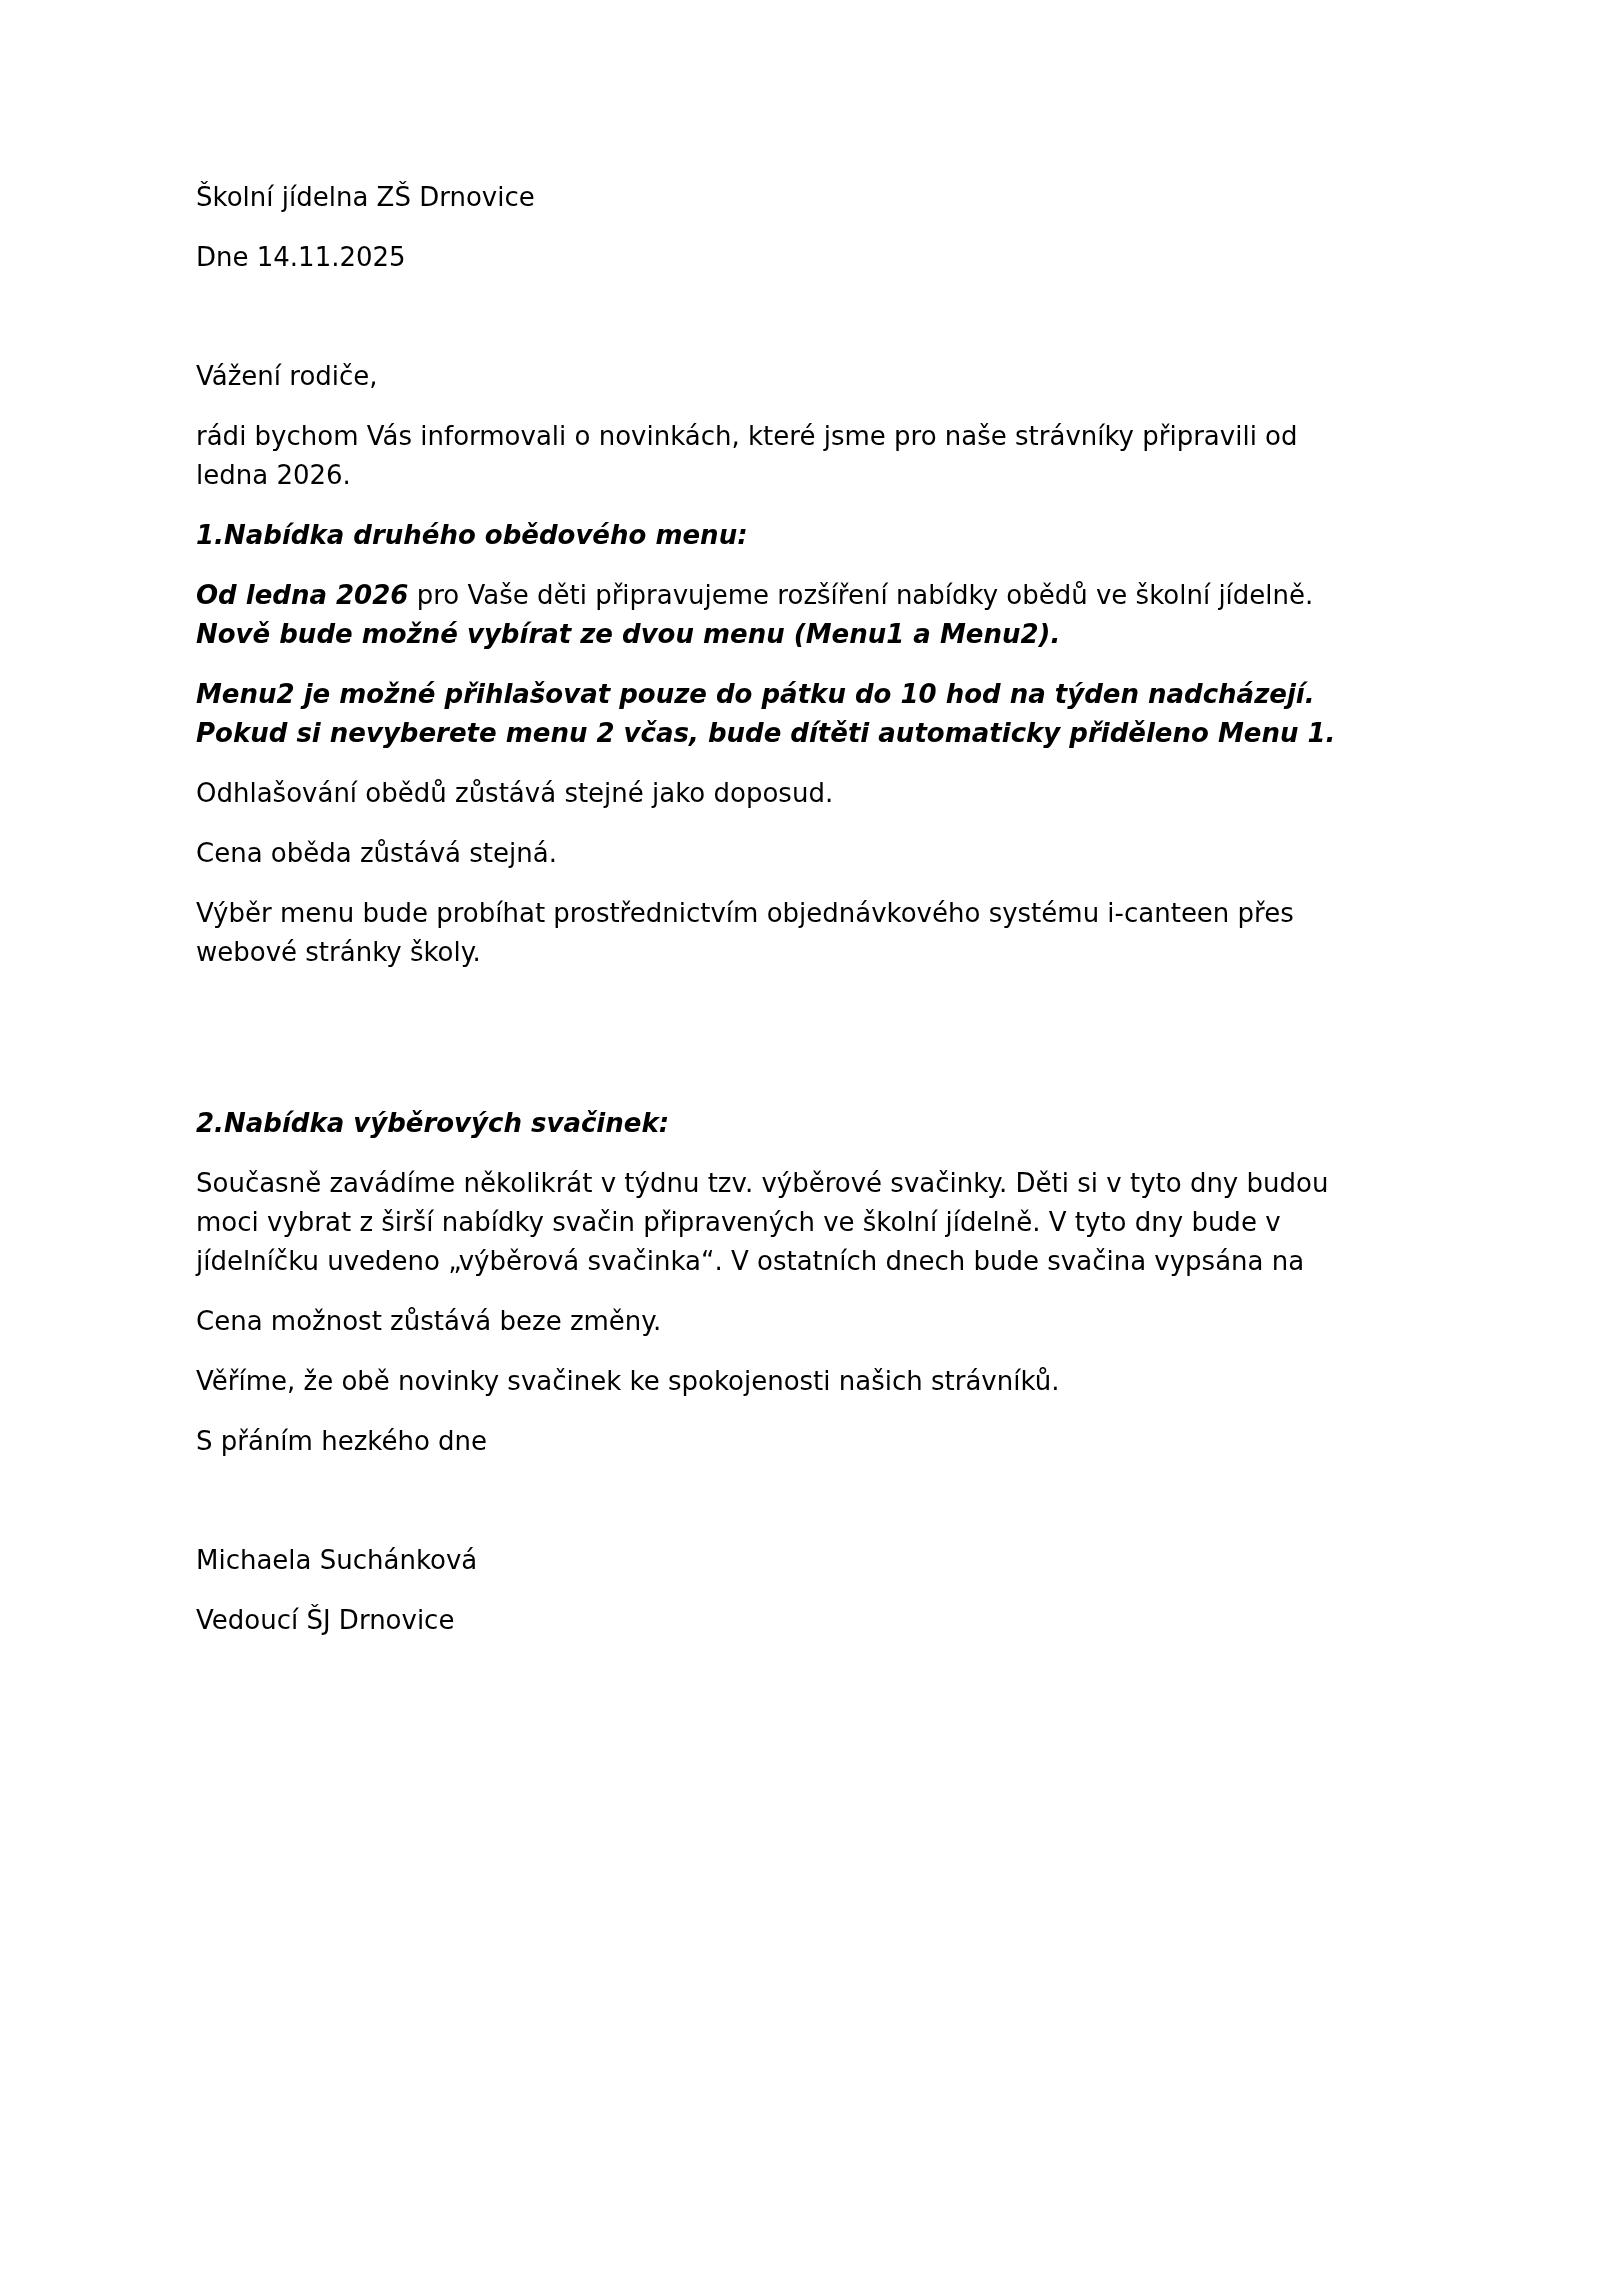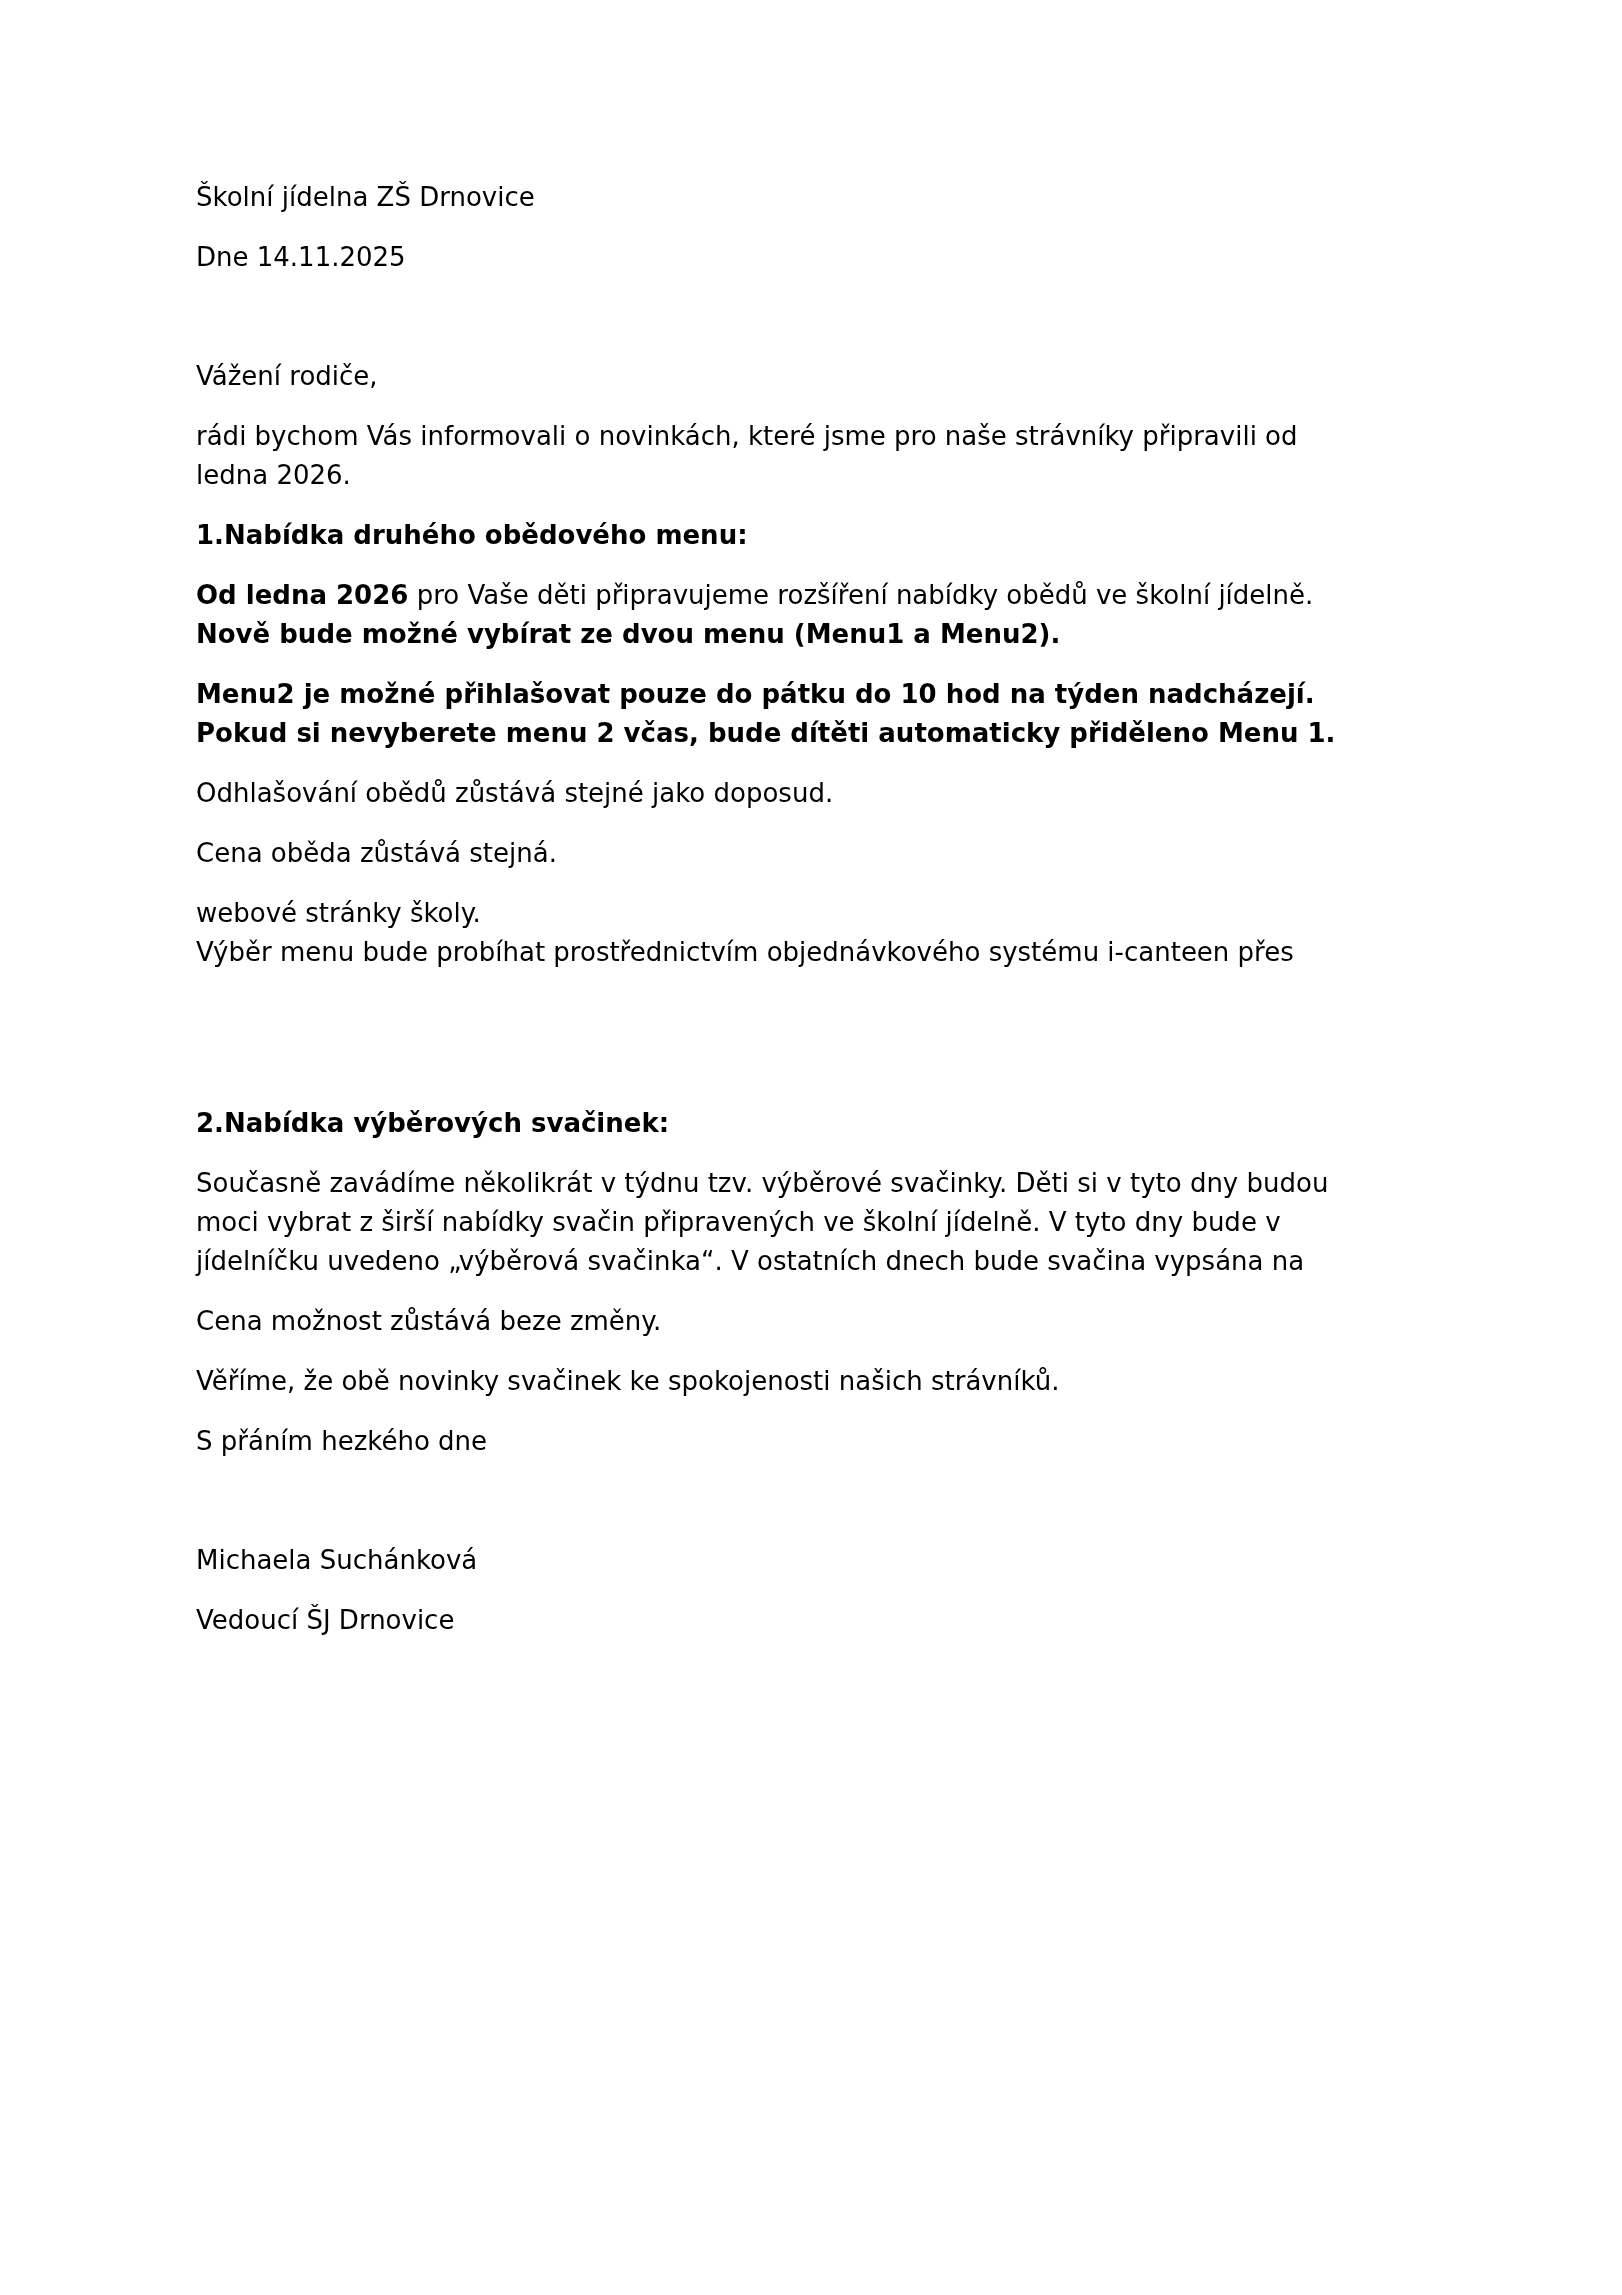--- a/index.html
+++ b/index.html
@@ -24,20 +24,21 @@
     overflow: hidden;
   }
   .para {
     margin: 0 0 21px 0;
   }
   .line {
     white-space: pre;
   }
   .b {
     font-weight: bold;
+    font-style: italic;
   }
   .spacer-sm { height: 59px; }
   .spacer-lg { height: 111px; }
 </style>
 </head>
 <body>
 
 <div class="page">
 
   <div class="para">
@@ -75,22 +76,22 @@
 
   <div class="para">
     <div class="line">Odhlašování obědů zůstává stejné jako doposud.</div>
   </div>
 
   <div class="para">
     <div class="line">Cena oběda zůstává stejná.</div>
   </div>
 
   <div class="para">
+    <div class="line">Výběr menu bude probíhat prostřednictvím objednávkového systému i-canteen přes</div>
     <div class="line">webové stránky školy.</div>
-    <div class="line">Výběr menu bude probíhat prostřednictvím objednávkového systému i-canteen přes</div>
   </div>
 
   <div class="spacer-lg"></div>
 
   <div class="para b">
     <div class="line">2.Nabídka výběrových svačinek:</div>
   </div>
 
   <div class="para">
     <div class="line">Současně zavádíme několikrát v týdnu tzv. výběrové svačinky. Děti si v tyto dny budou</div>

